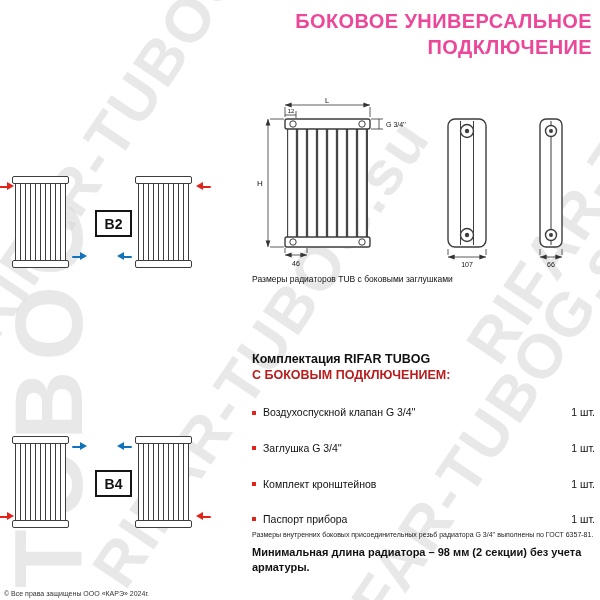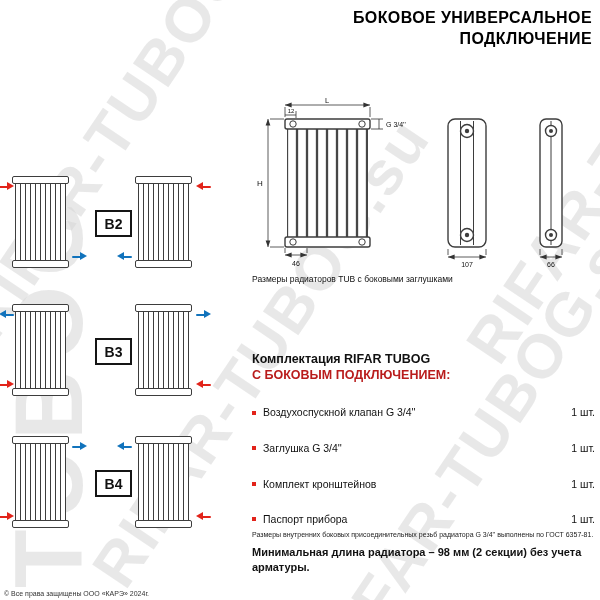--- a/index.html
+++ b/index.html
@@ -10,21 +10,21 @@
   
   .wm{position:absolute;z-index:0;color:#d7d7d7;opacity:.55;font-weight:bold;
       white-space:nowrap;letter-spacing:2px;pointer-events:none;}
   .wm-left{left:-6px;top:588px;font-size:96px;letter-spacing:10px;transform:rotate(-90deg);transform-origin:0 0;}
   .wm-mid{left:78px;top:560px;font-size:62px;transform:rotate(-56deg);transform-origin:0 0;}
   .wm-right{left:300px;top:648px;font-size:62px;transform:rotate(-56deg);transform-origin:0 0;}
   .wm-topright{left:452px;top:336px;font-size:62px;transform:rotate(-56deg);transform-origin:0 0;}
   .wm-topleft{left:-52px;top:312px;font-size:62px;transform:rotate(-56deg);transform-origin:0 0;}
   
   .page-title{position:absolute;top:8px;right:8px;z-index:2;text-align:right;
-      font-size:16px;line-height:1.3;font-weight:bold;letter-spacing:.4px;color:#000000;}
+      font-size:20px;line-height:1.3;font-weight:bold;letter-spacing:.4px;color:#ec4899;}
   
   .scheme-row{position:absolute;left:0;width:212px;height:92px;z-index:2;}
   .radiator{position:absolute;top:0;width:57px;height:92px;display:flex;flex-direction:column;}
   .rad-left{left:12px;} .rad-right{left:135px;}
   .rad-cap{height:8px;border:1.6px solid #3d3d3d;border-radius:2px;background:#fff;box-sizing:border-box;}
   .rad-tubes{flex:1;margin:0 3px;
       background:repeating-linear-gradient(90deg,#3d3d3d 0 1px,#ffffff 1px 5px);}
   .scheme-label{position:absolute;left:95px;top:34px;width:33px;height:23px;z-index:3;
       border:2px solid #151515;background:#fff;display:flex;align-items:center;justify-content:center;
       font-size:14px;font-weight:bold;}
@@ -98,49 +98,20 @@
     <span class="arrow supply dir-left p-tr">
         <i class="tail"></i>
         <b class="head"></b>
       </span>
     <span class="arrow return dir-left p-bin2">
         <i class="tail"></i>
         <b class="head"></b>
       </span>
   </div>
 
-  <div class="scheme-row" style="top:304px">
-    <div class="radiator rad-left">
-      <div class="rad-cap"></div>
-      <div class="rad-tubes"></div>
-      <div class="rad-cap"></div>
-    </div>
-    <div class="radiator rad-right">
-      <div class="rad-cap"></div>
-      <div class="rad-tubes"></div>
-      <div class="rad-cap"></div>
-    </div>
-    <div class="scheme-label">В3</div>
-    <span class="arrow return dir-left p-tl">
-        <i class="tail"></i>
-        <b class="head"></b>
-      </span>
-    <span class="arrow supply dir-right p-bl">
-        <i class="tail"></i>
-        <b class="head"></b>
-      </span>
-    <span class="arrow return dir-right p-tr">
-        <i class="tail"></i>
-        <b class="head"></b>
-      </span>
-    <span class="arrow supply dir-left p-br">
-        <i class="tail"></i>
-        <b class="head"></b>
-      </span>
-  </div>
 
   <div class="scheme-row" style="top:436px">
     <div class="radiator rad-left">
       <div class="rad-cap"></div>
       <div class="rad-tubes"></div>
       <div class="rad-cap"></div>
     </div>
     <div class="radiator rad-right">
       <div class="rad-cap"></div>
       <div class="rad-tubes"></div>

